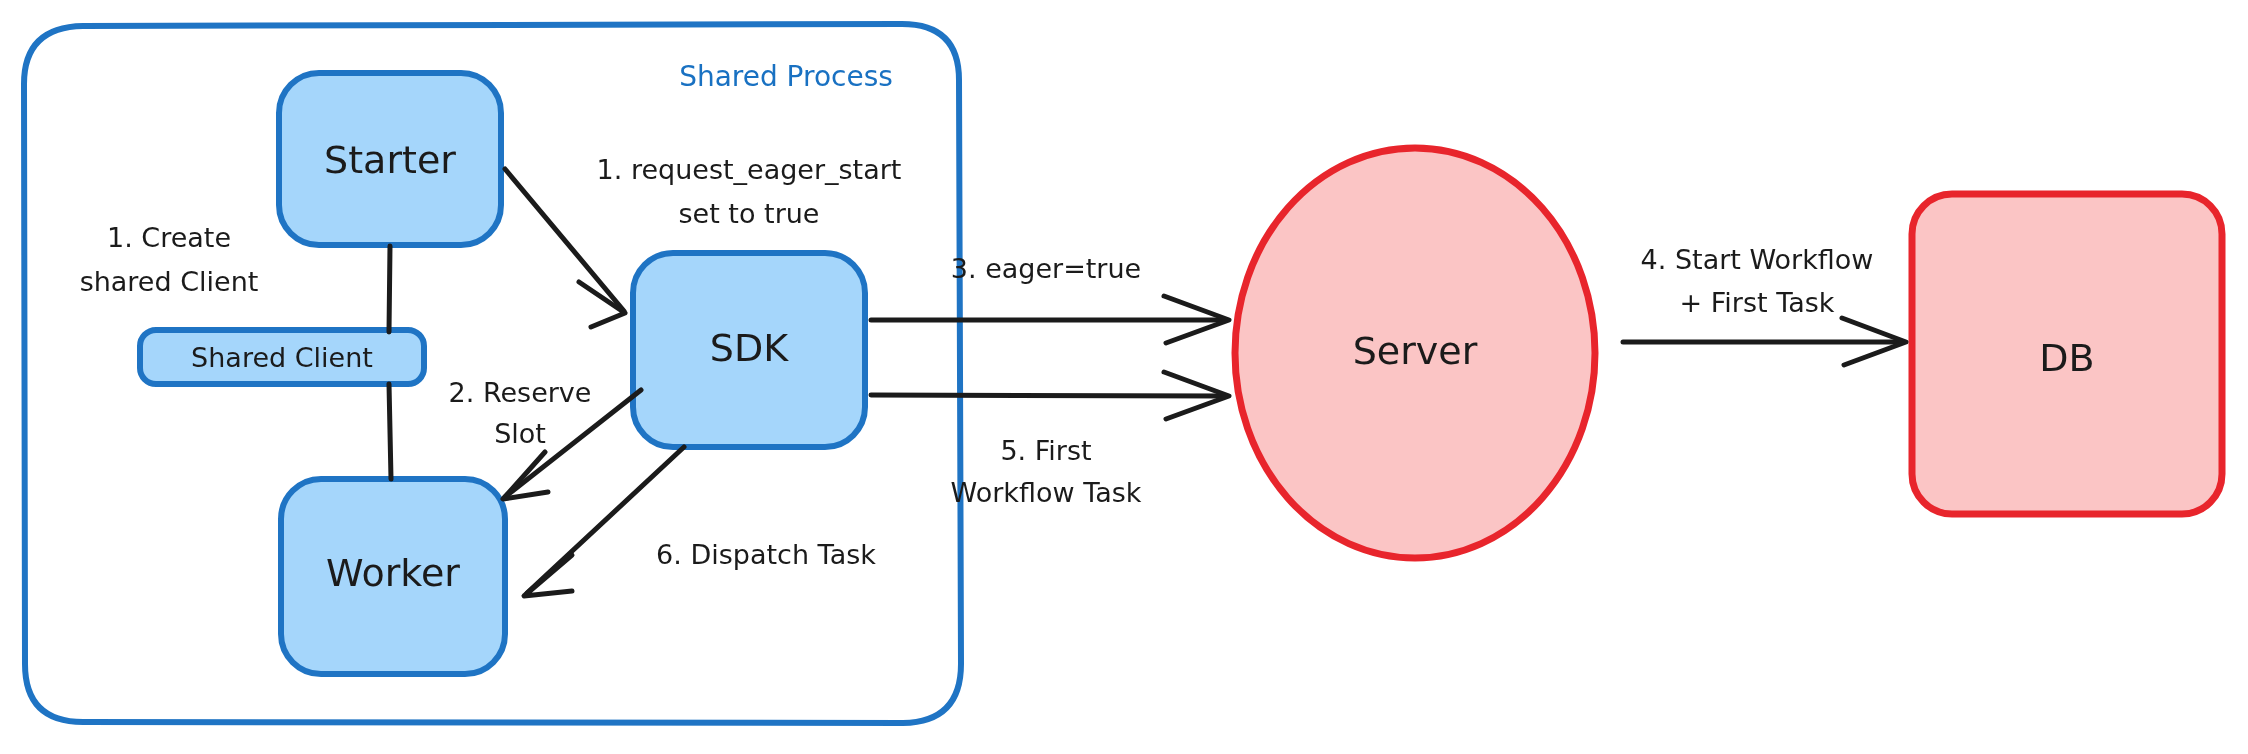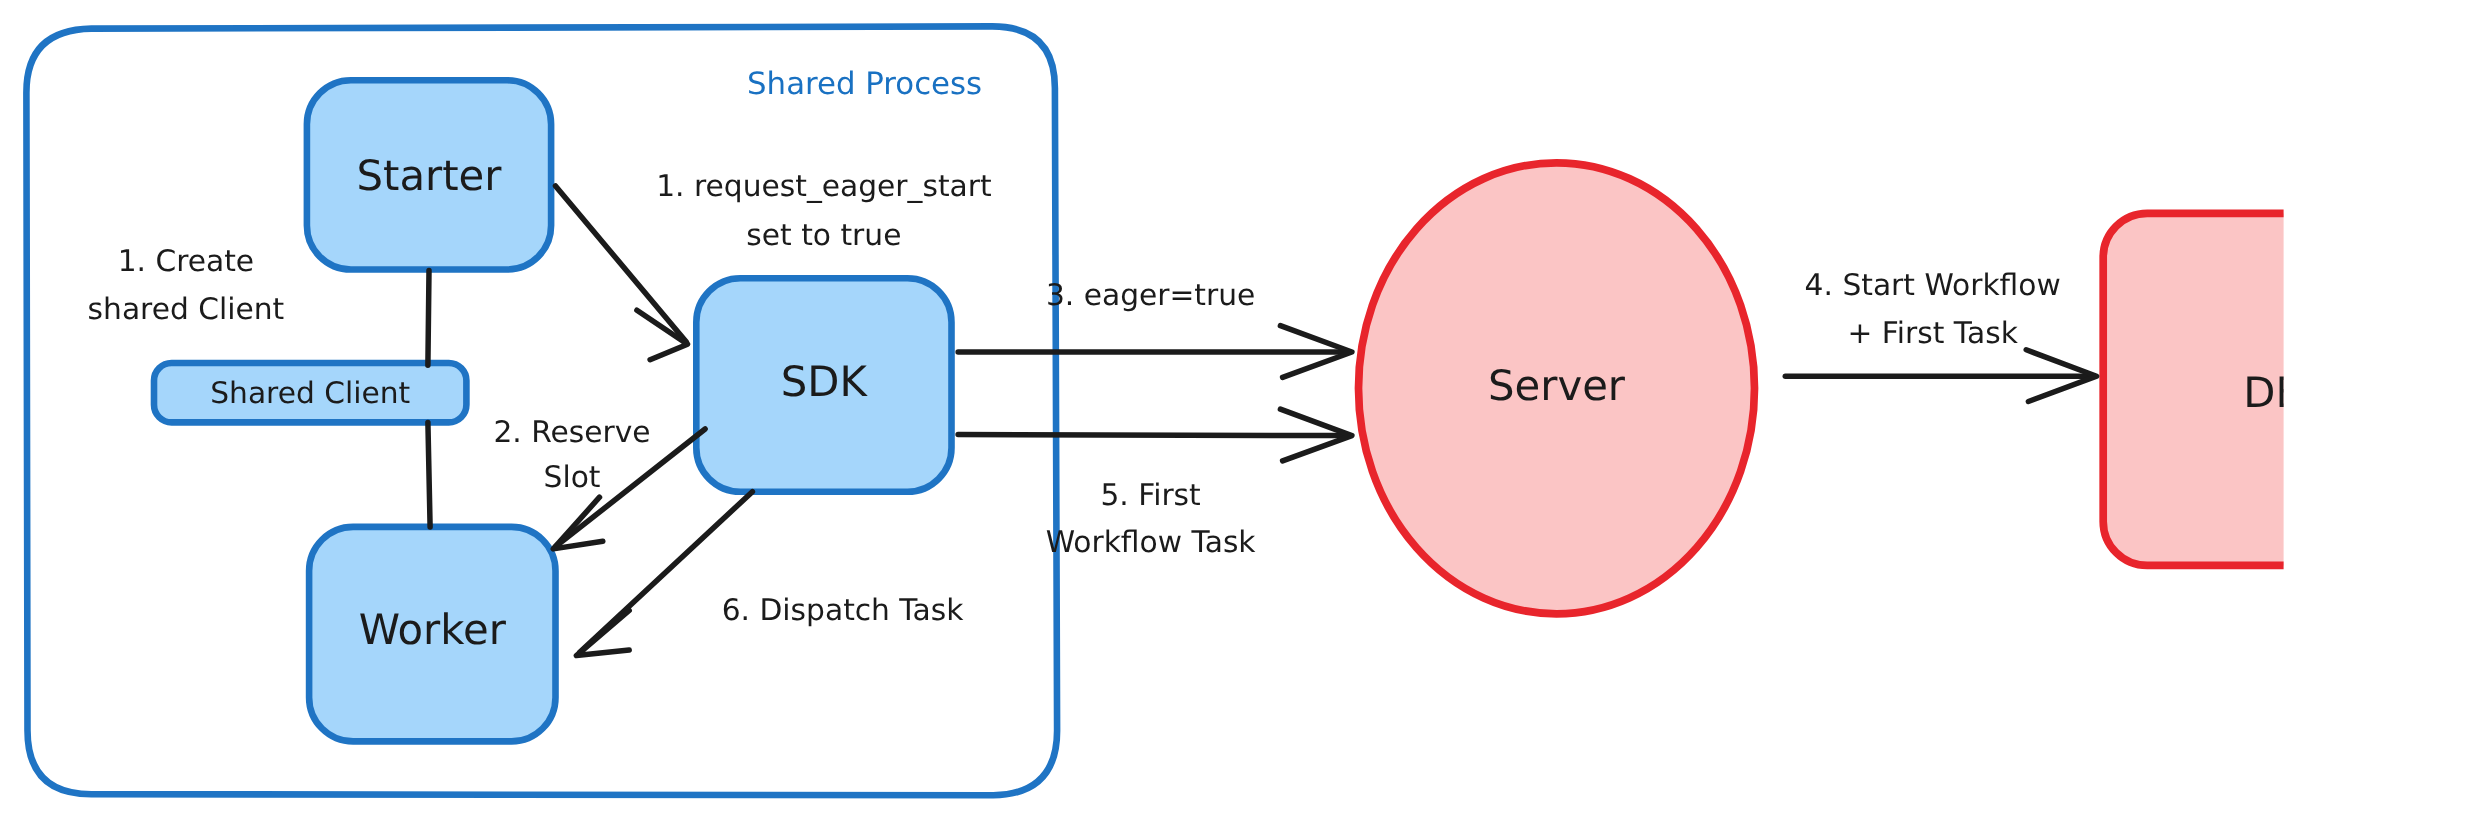--- a/index.html
+++ b/index.html
@@ -5,21 +5,21 @@
   html, body {
     margin: 0;
     padding: 0;
     background: #ffffff;
   }
   body {
     font-family: "DejaVu Sans", sans-serif;
   }
   #stage {
     position: relative;
-    width: 2076px;
+    width: 2248px;
     height: 754px;
     background: #ffffff;
     overflow: hidden;
   }
   #diagram-svg {
     position: absolute;
     left: 0;
     top: 0;
     width: 2248px;
     height: 754px;

